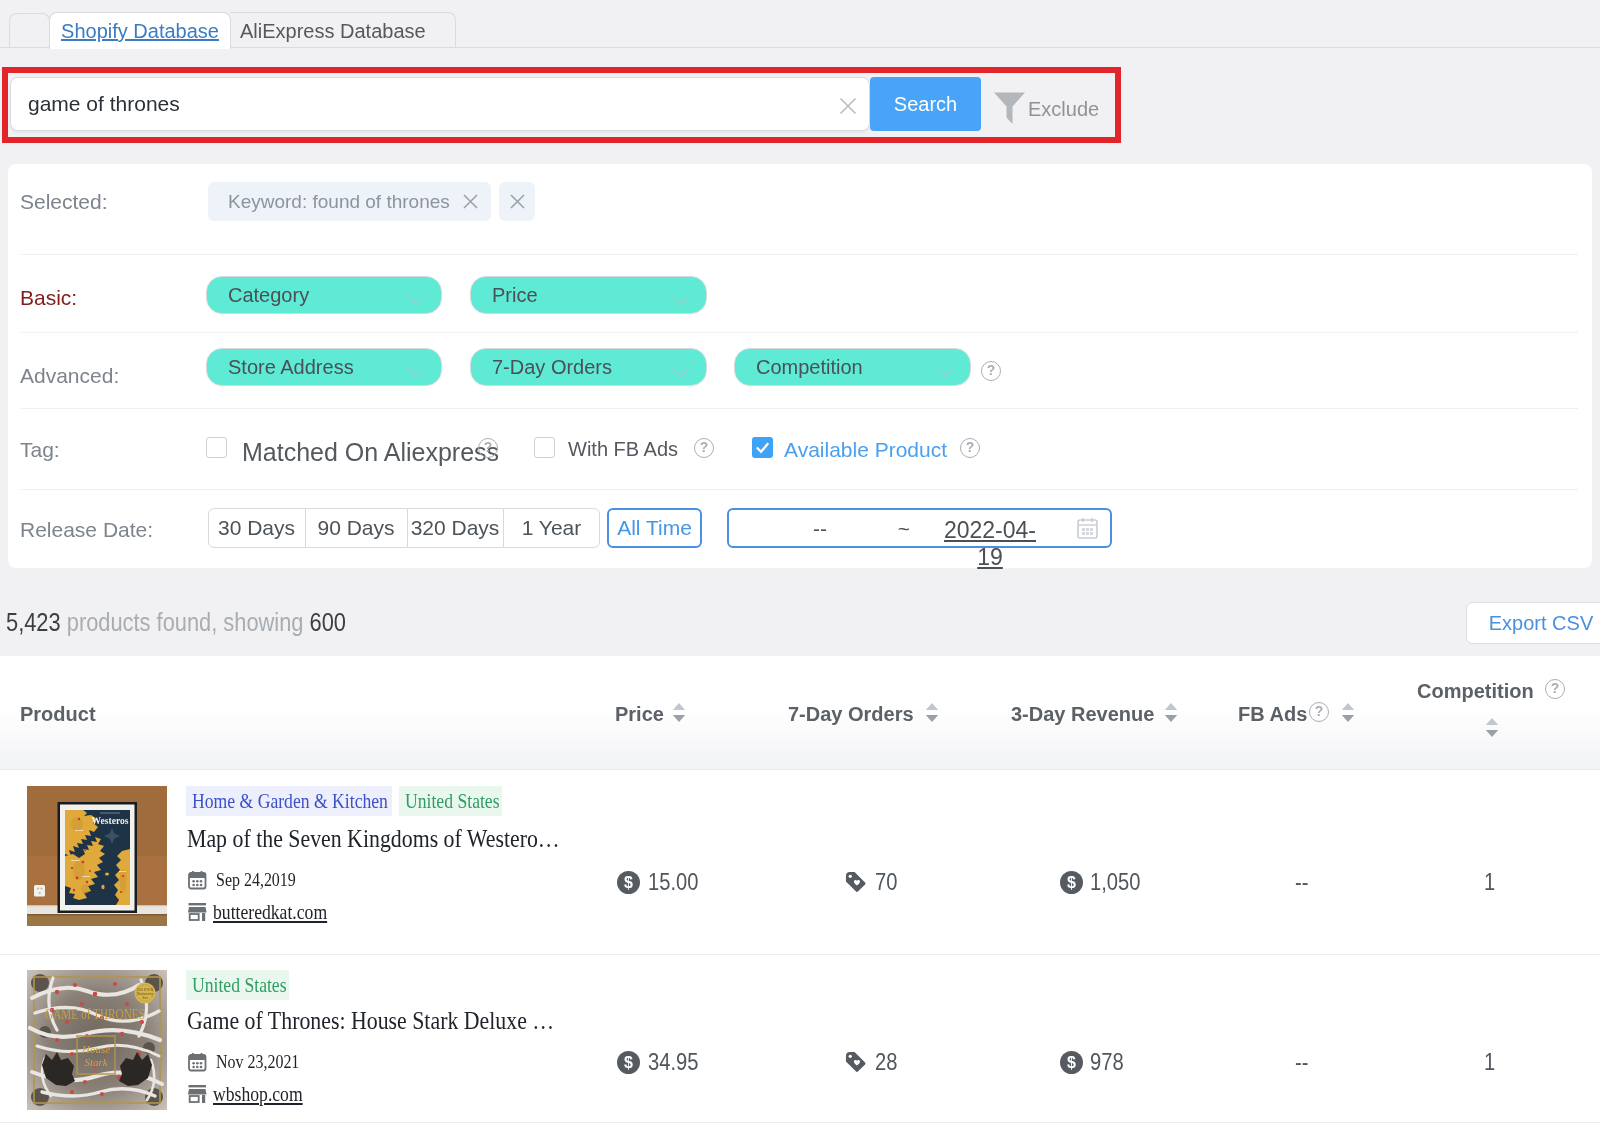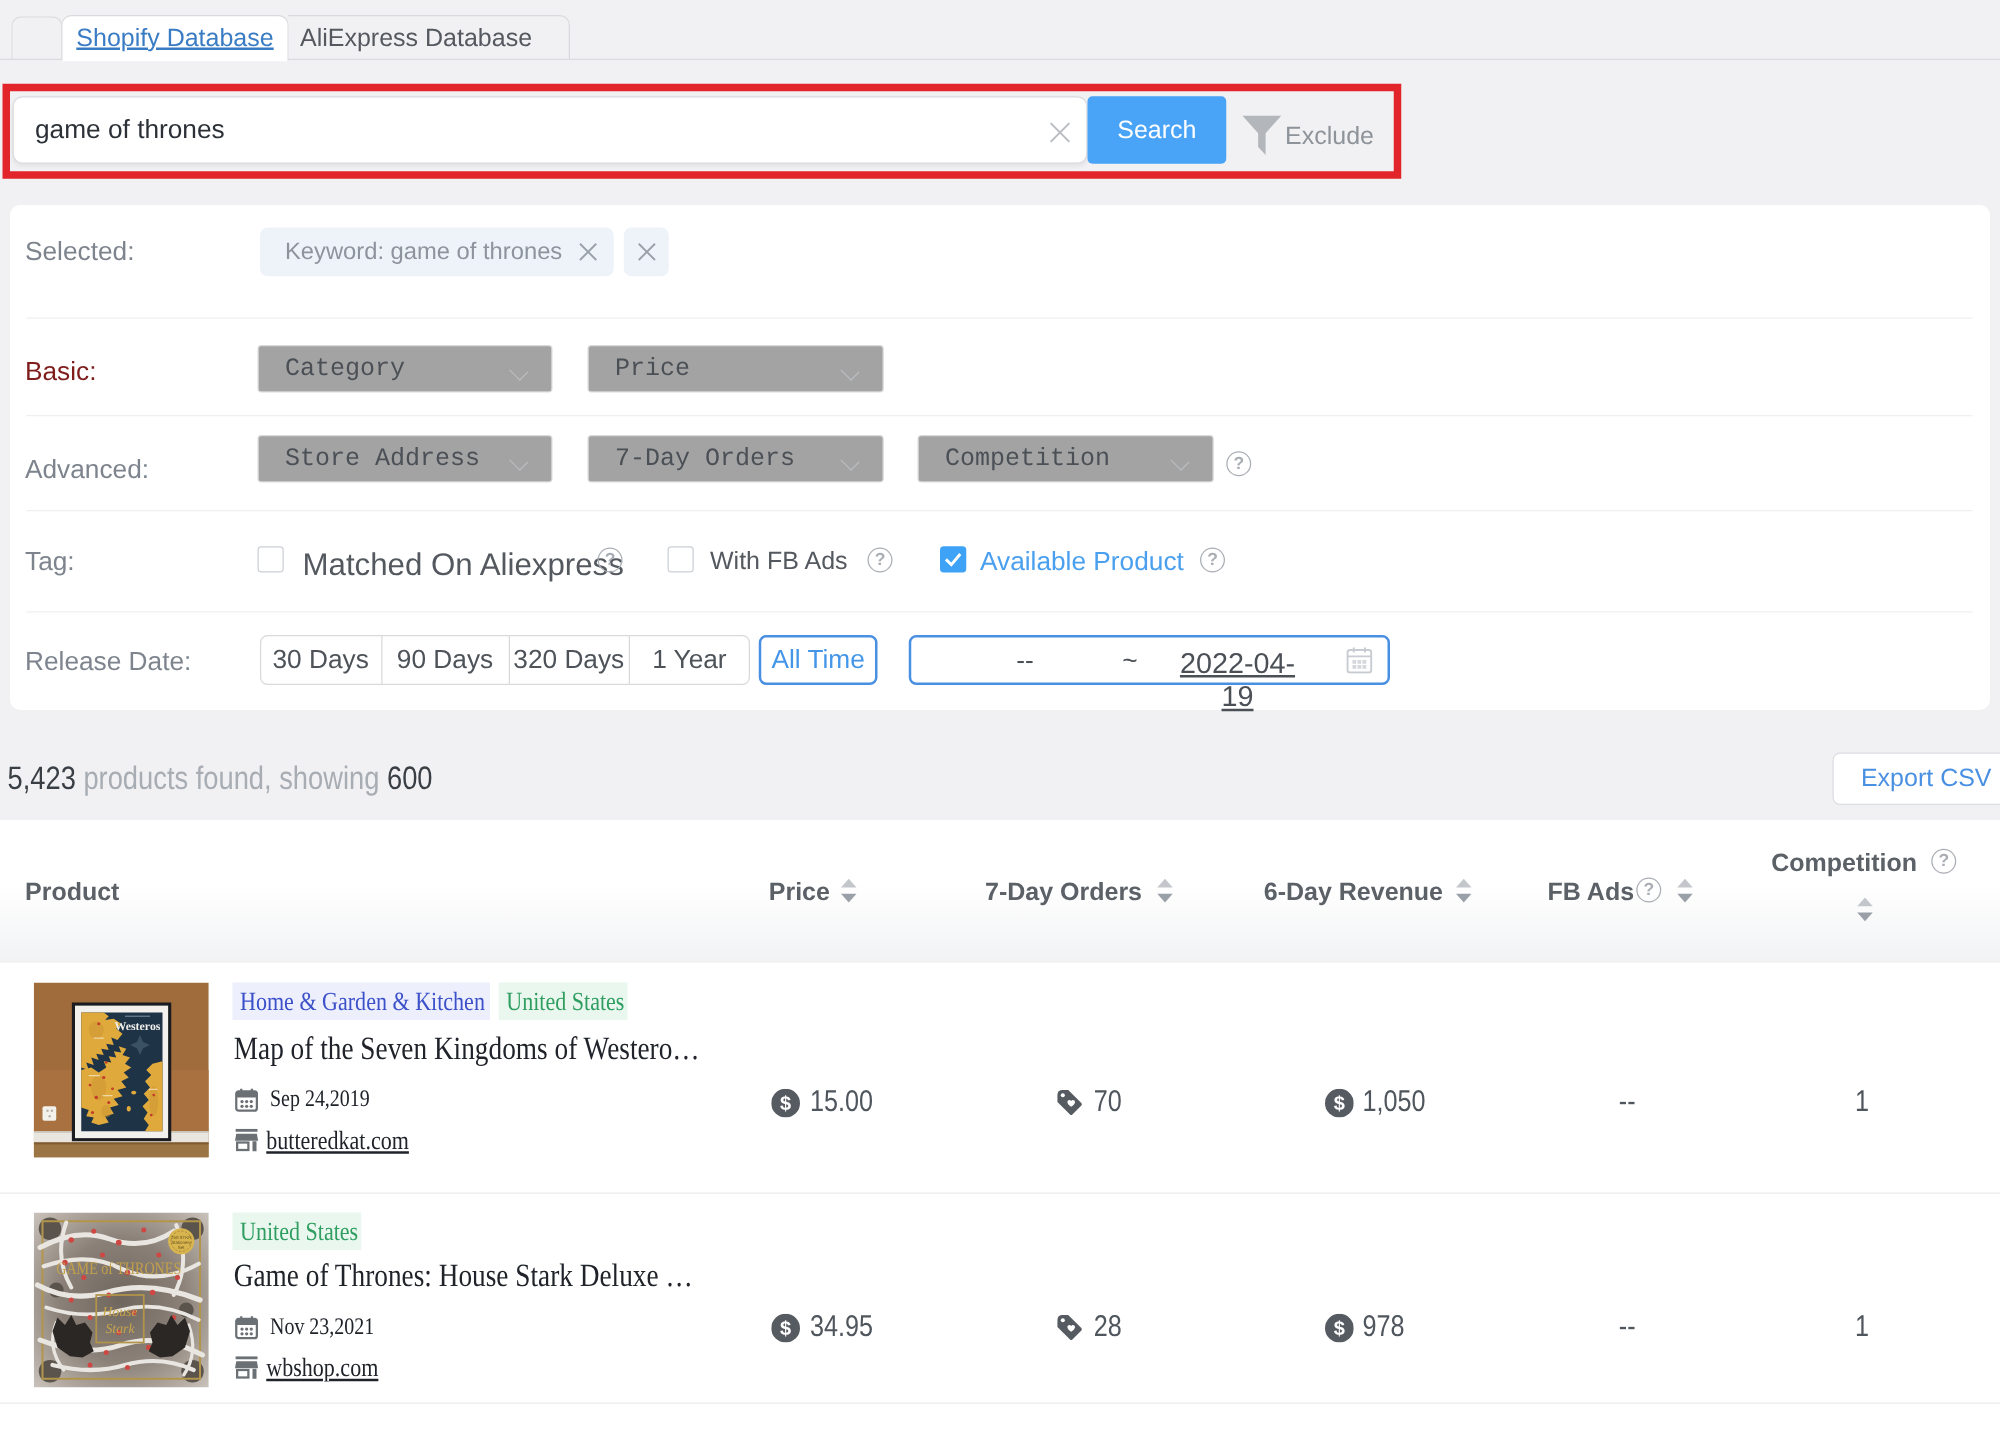--- a/index.html
+++ b/index.html
@@ -1,21 +1,21 @@
 <!DOCTYPE html>
 <html><head>
 <meta charset="utf-8">
 <style>
   * { margin:0; padding:0; box-sizing:border-box; }
   html,body { width:1600px; height:1145px; }
   body { font-family:"Liberation Sans", sans-serif; background:#f1f1f3; position:relative; overflow:hidden; }
   .abs { position:absolute; }
   .serif { font-family:"Liberation Serif", serif; }
   .cx { transform:scaleX(0.84); transform-origin:0 50%; white-space:nowrap; }
-  .dd { height:38px; background:#a3a3a3; border:1px solid #d9d9d9; border-radius:3px;font-family:Liberation Mono, monospace; }
+  .dd { height:38px; background:#5eead4; border:1px solid #d9d9d9; border-radius:16px; }
   .dd span { display:block; margin:7px 0 0 21px; font-size:20px; color:#4b5056; }
   .dd i { position:absolute; right:20px; top:14px; width:12px; height:12px; border-right:1.7px solid #bcbfc4; border-bottom:1.7px solid #bcbfc4; transform:rotate(45deg) scale(1,0.8); }
   .q { width:20px; height:20px; border:1.5px solid #aaaeb4; border-radius:50%; color:#aaaeb4; font-size:14px; text-align:center; line-height:17px; font-weight:bold; }
   .cb { width:21px; height:21px; border:1.5px solid #ccd0d6; border-radius:3px; background:#fff; }
   .cbc { width:21px; height:21px; border-radius:3px; background:#3ea2f7; }
   .btxt { top:508px; height:40px; line-height:40px; text-align:center; font-size:21px; color:#4d5358; }
   .hdr { font-size:20px; font-weight:bold; color:#5b6167; }
   .sort { width:14px; height:20px; }
   .num { font-size:24px; color:#50565d; }
 </style>
@@ -44,21 +44,21 @@
 <div class="abs" style="left:1028px;top:98px;font-size:20px;color:#8e939a;">Exclude</div>
 
 <div class="abs" style="left:8px;top:164px;width:1584px;height:404px;background:#ffffff;border-radius:8px;"></div>
 <div class="abs" style="left:21px;top:254px;width:1557px;height:1px;background:#f0f0f2;"></div>
 <div class="abs" style="left:21px;top:332px;width:1557px;height:1px;background:#f0f0f2;"></div>
 <div class="abs" style="left:21px;top:408px;width:1557px;height:1px;background:#f0f0f2;"></div>
 <div class="abs" style="left:21px;top:489px;width:1557px;height:1px;background:#f0f0f2;"></div>
 
 <div class="abs" style="left:20px;top:190px;font-size:21px;color:#7d848d;">Selected:</div>
 <div class="abs" style="left:208px;top:182px;width:283px;height:39px;background:#eef2f9;border-radius:6px;"></div>
-<div class="abs" style="left:228px;top:191px;font-size:19px;color:#8e949d;">Keyword: game of thrones</div>
+<div class="abs" style="left:228px;top:191px;font-size:19px;color:#8e949d;">Keyword: found of thrones</div>
 <svg class="abs" style="left:462px;top:193px;" width="17" height="17" viewBox="0 0 17 17">
     <path d="M2 2 L15 15 M15 2 L2 15" stroke="#9aa0a8" stroke-width="1.5"></path>
   </svg>
 <div class="abs" style="left:499px;top:182px;width:36px;height:39px;background:#eef2f9;border-radius:6px;"></div>
 <svg class="abs" style="left:509px;top:193px;" width="17" height="17" viewBox="0 0 17 17">
     <path d="M2 2 L15 15 M15 2 L2 15" stroke="#9aa0a8" stroke-width="1.5"></path>
   </svg>
 
 <div class="abs" style="left:20px;top:286px;font-size:21px;color:#7f1d1d;">Basic:</div>
 <div class="abs dd" style="left:206px;top:276px;width:236px;">
@@ -132,21 +132,21 @@
 <div class="abs" style="left:0;top:656px;width:1600px;height:113px;background:linear-gradient(180deg,#ffffff 45%,#f2f3f5 100%);"></div>
 <div class="abs hdr" style="left:20px;top:703px;">Product</div>
 <div class="abs hdr" style="left:615px;top:703px;">Price</div>
 <svg class="abs sort" style="left:672px;top:703px;">
     <use href="#sorticon"></use>
   </svg>
 <div class="abs hdr" style="left:788px;top:703px;">7-Day Orders</div>
 <svg class="abs sort" style="left:925px;top:703px;">
     <use href="#sorticon"></use>
   </svg>
-<div class="abs hdr" style="left:1011px;top:703px;">6-Day Revenue</div>
+<div class="abs hdr" style="left:1011px;top:703px;">3-Day Revenue</div>
 <svg class="abs sort" style="left:1164px;top:703px;">
     <use href="#sorticon"></use>
   </svg>
 <div class="abs hdr" style="left:1238px;top:703px;">FB Ads</div>
 <div class="abs q" style="left:1309px;top:702px;">?</div>
 <svg class="abs sort" style="left:1341px;top:703px;">
     <use href="#sorticon"></use>
   </svg>
 <div class="abs hdr" style="left:1417px;top:680px;">Competition</div>
 <div class="abs q" style="left:1545px;top:679px;">?</div>

